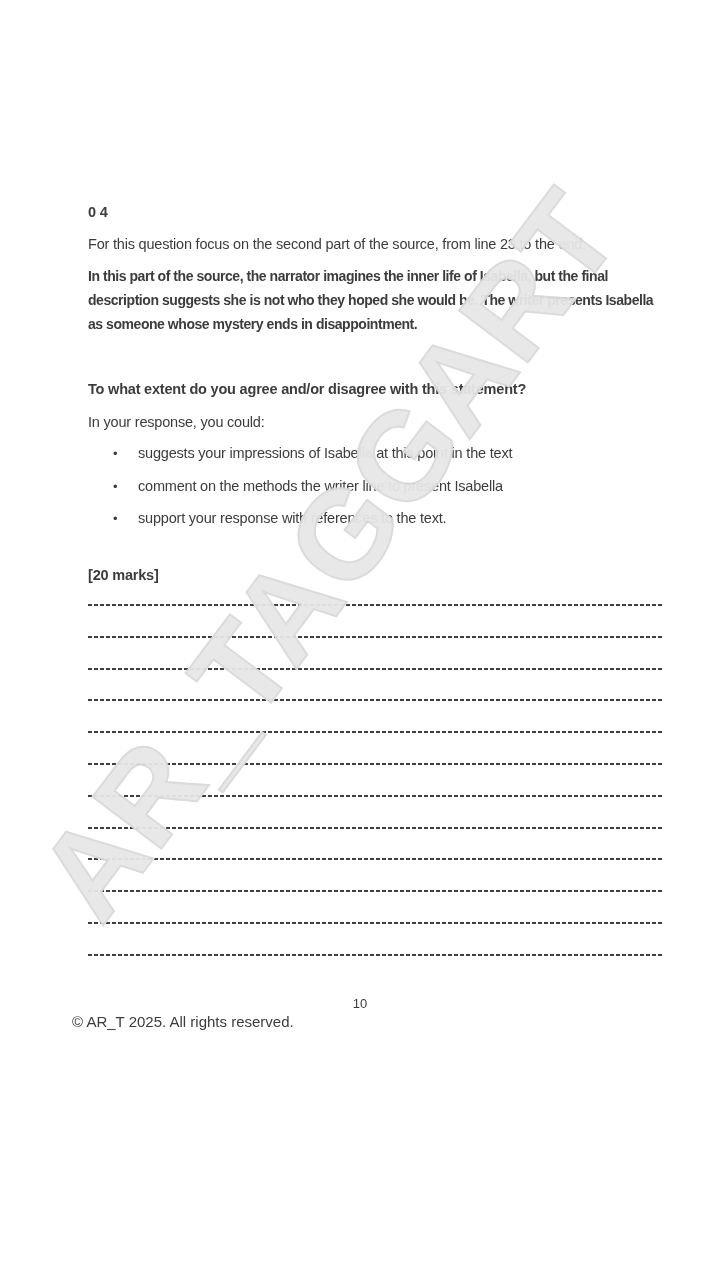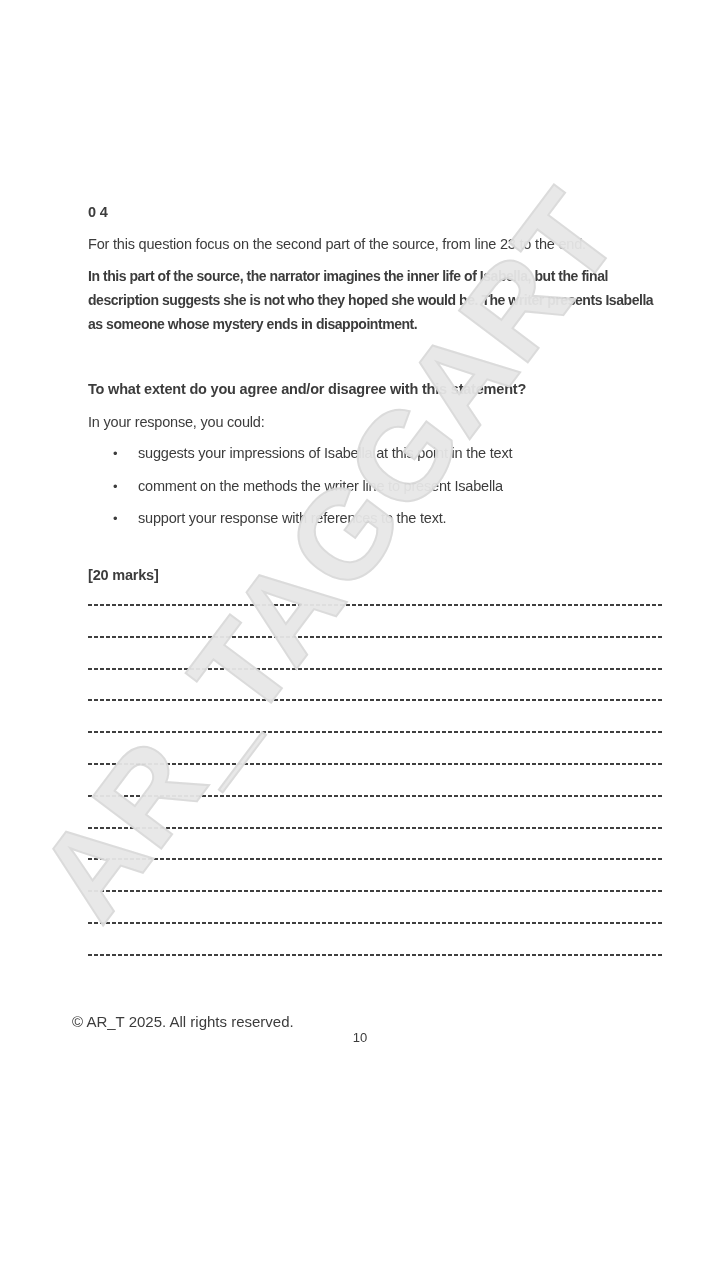--- a/index.html
+++ b/index.html
@@ -47,21 +47,20 @@
     margin-bottom:29.8px;
     background:repeating-linear-gradient(to right, #3f3f3f 0px, #3f3f3f 3.8px, transparent 3.8px, transparent 6px);
   }
 
   .page-number {
     position:absolute;
     top:996px; left:0;
     width:720px;
     text-align:center;
     font-size:13px;
-    margin-top:34px;
   }
   .copyright {
     position:absolute;
     top:1013px; left:72px;
     font-size:15px;
   }
 
   .watermark {
     position:absolute;
     left:328px; top:555px;

